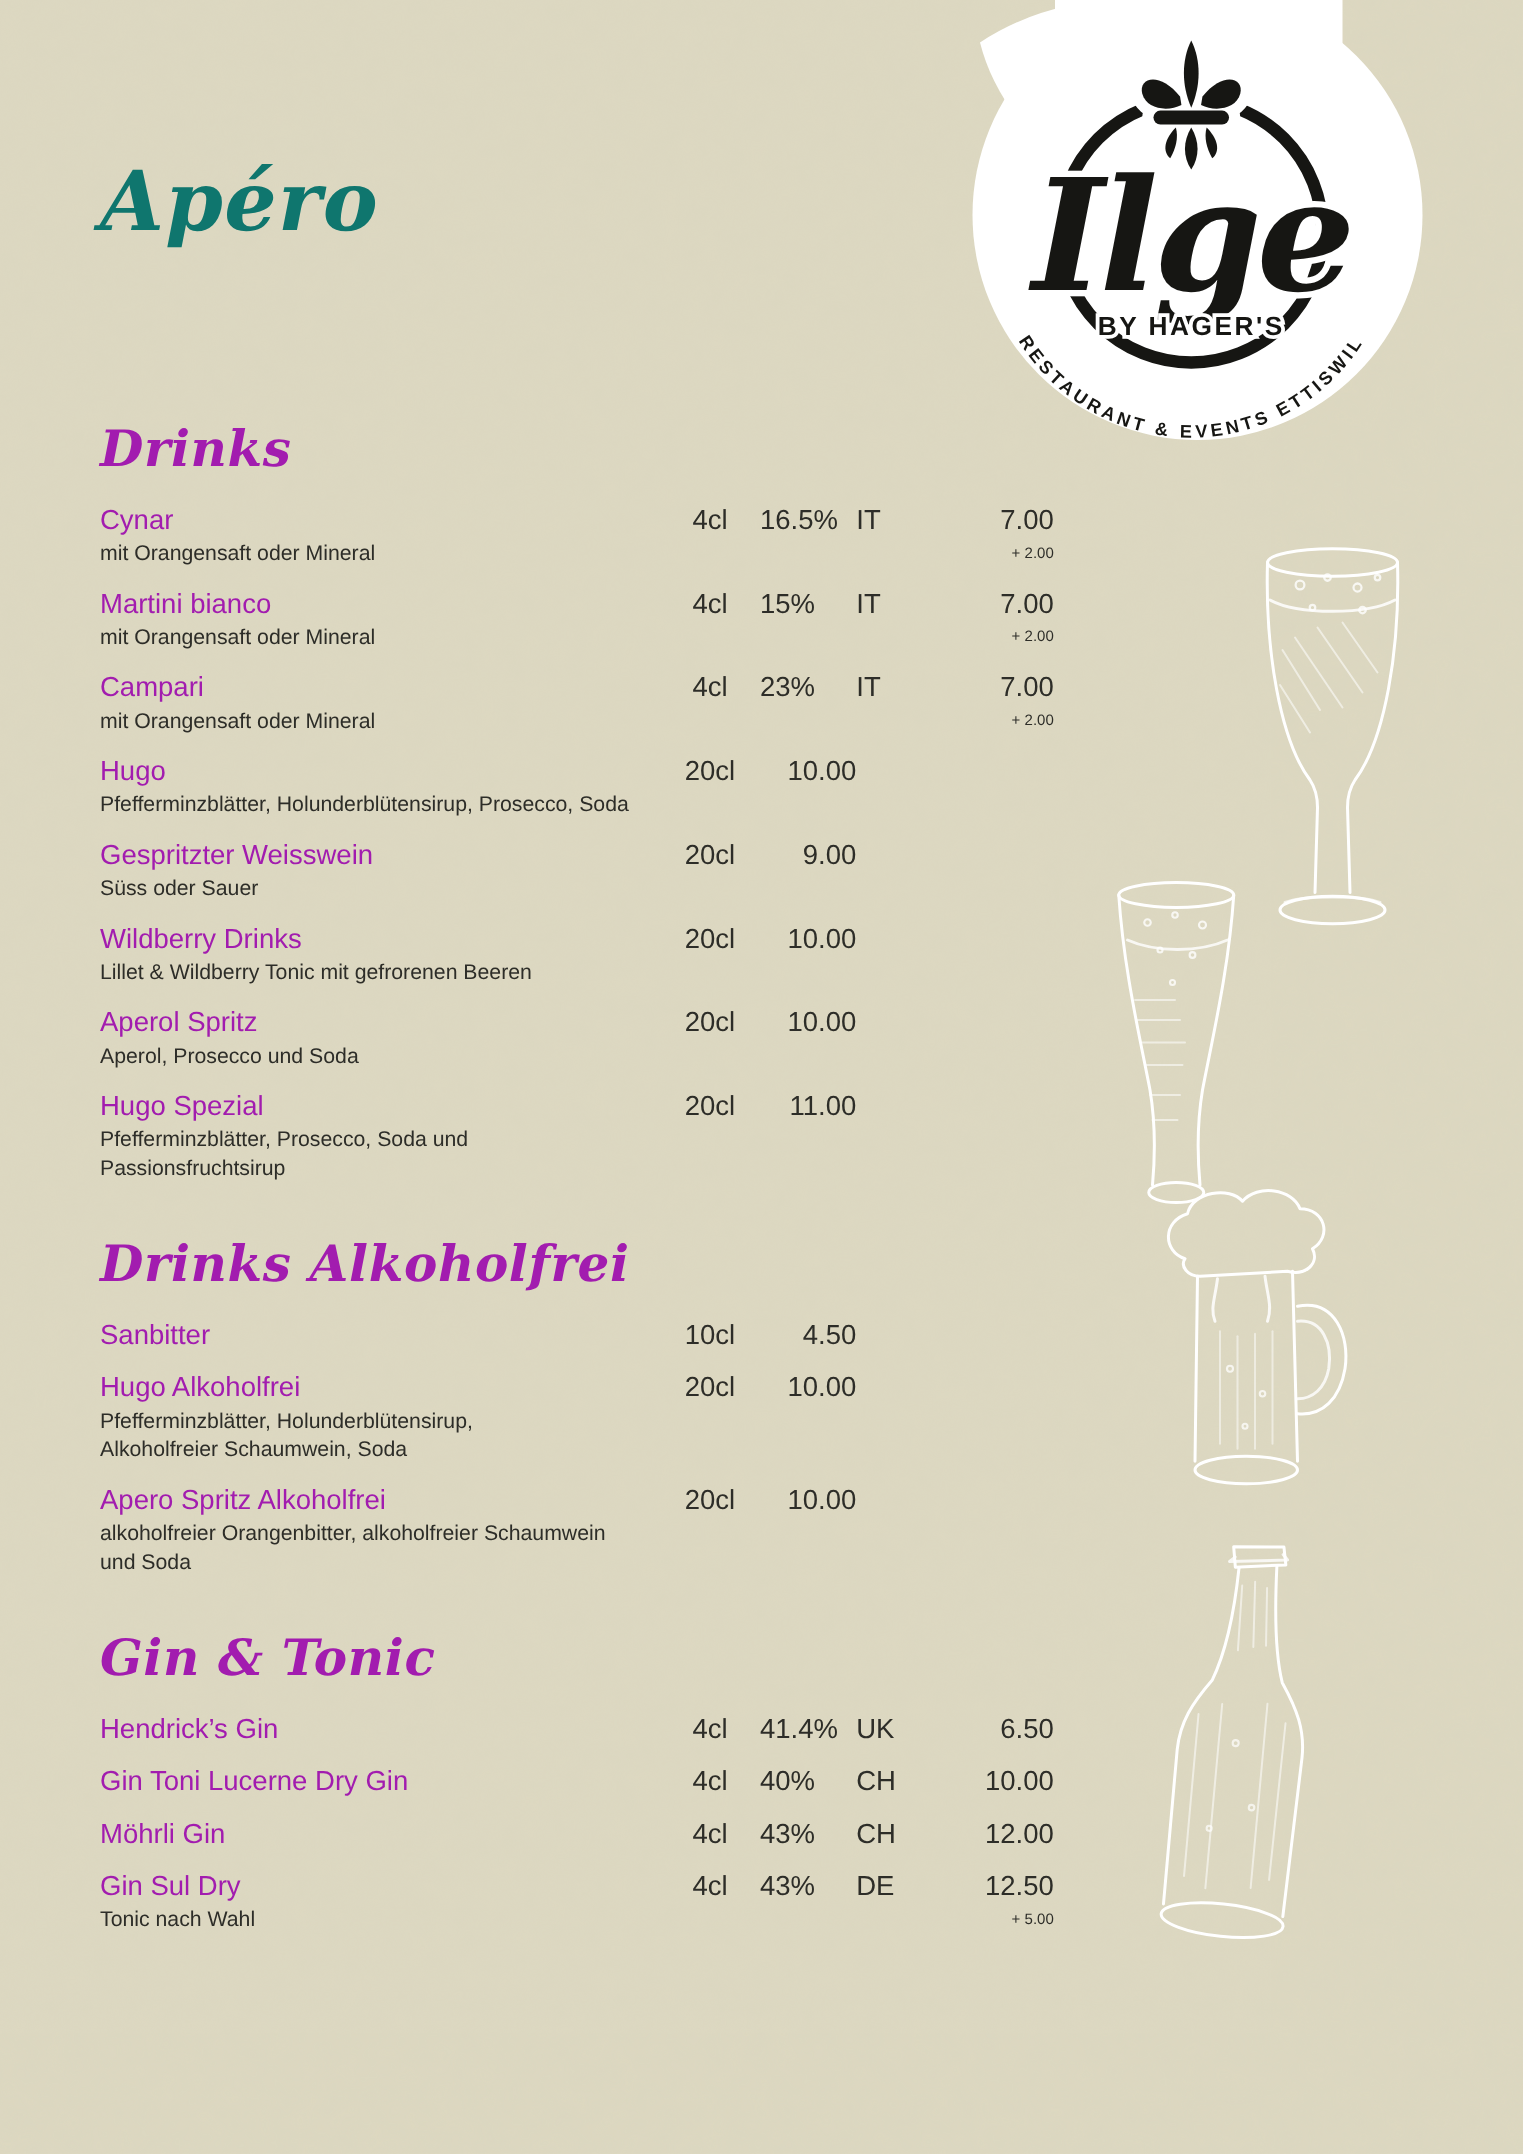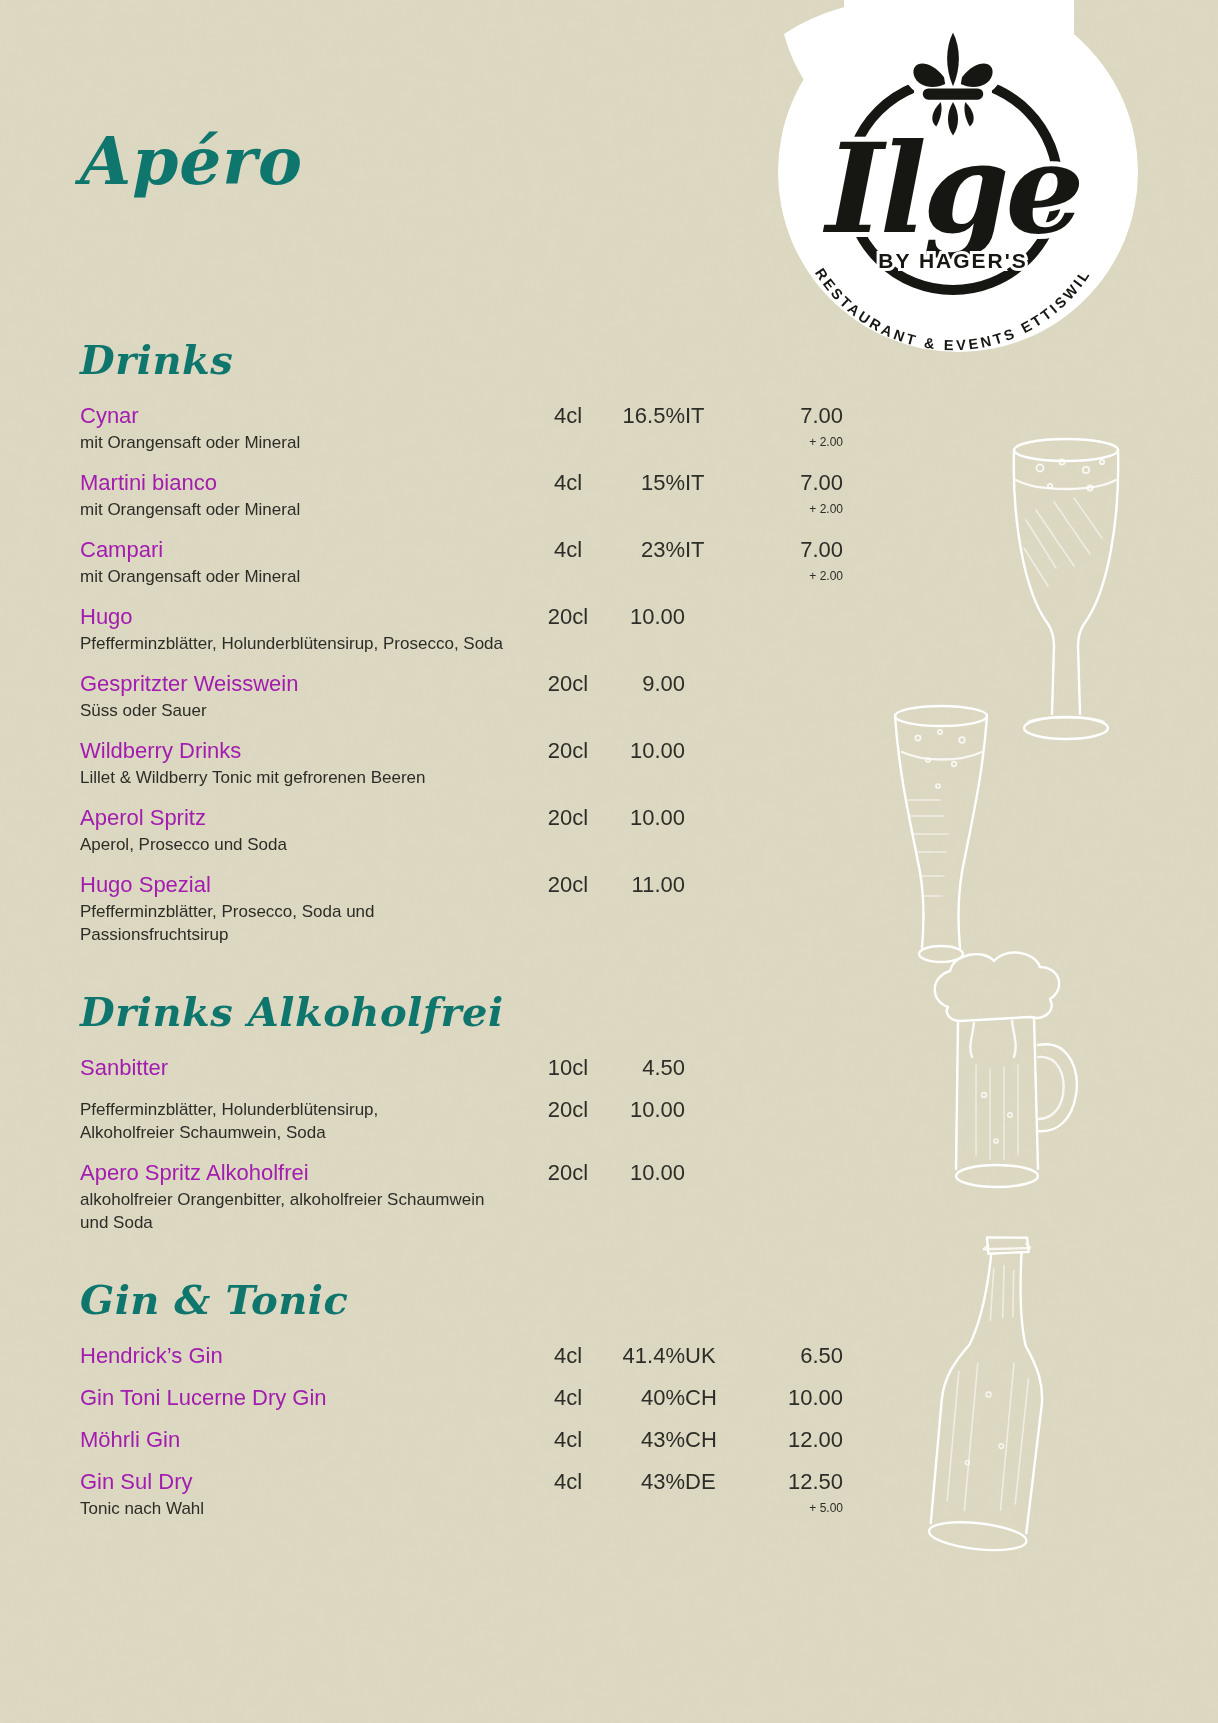--- a/index.html
+++ b/index.html
@@ -23,31 +23,31 @@
     font-family:"DejaVu Serif", serif;font-style:italic;font-weight:700;
     font-size:66px;line-height:1;color:#0f766e;letter-spacing:1px;
   }
 
   
   .menu{position:absolute;left:80px;top:338px;width:770px;}
   .menu-section{margin:0 0 44px 0;}
   .section-heading{
     margin:0 0 20px 0;
     font-family:"DejaVu Serif", serif;font-style:italic;font-weight:700;
-    font-size:40px;line-height:1.1;color:#0f766e;letter-spacing:0.5px;
+    font-size:40px;line-height:1.1;color:#a21caf;letter-spacing:0.5px;
   }
   .menu-item{
     display:grid;
     grid-template-columns:448px 80px 77px 75px 83px;
     margin-bottom:15px;
   }
   .item-name{font-size:22px;line-height:27px;color:#a21caf;}
   .item-desc{font-size:17px;line-height:23px;color:#2d2d28;white-space:pre-line;margin-top:2px;}
   .size-col{font-size:22px;line-height:27px;text-align:center;}
-  .abv-col{font-size:22px;line-height:27px;text-align:right;}
+  .abv-col{font-size:22px;line-height:27px;text-align:left;}
   .country-col{font-size:22px;line-height:27px;text-align:left;}
   .price-col{text-align:right;}
   .item-price{font-size:22px;line-height:27px;}
   .item-extra{font-size:12px;line-height:22px;margin-top:2px;}
 
   
   .deco{position:absolute;pointer-events:none;}
   .deco-goblet {left:990px; top:428px; width:152px; height:362px;}
   .deco-pilsner{left:882px; top:700px; width:118px; height:278px;}
   .deco-mug    {left:918px; top:945px; width:172px; height:262px;}
@@ -240,20 +240,21 @@
       <div class="size-col">10cl</div>
 
       <div class="price-col">
         <div class="item-price">4.50</div>
 
       </div>
     </div>
 
     <div class="menu-item">
       <div class="name-col">
+        <div class="item-name">Hugo Alkoholfrei</div>
         <div class="item-desc">Pfefferminzblätter, Holunderblütensirup,
 Alkoholfreier Schaumwein, Soda</div>
       </div>
       <div class="size-col">20cl</div>
 
       <div class="price-col">
         <div class="item-price">10.00</div>
 
       </div>
     </div>

